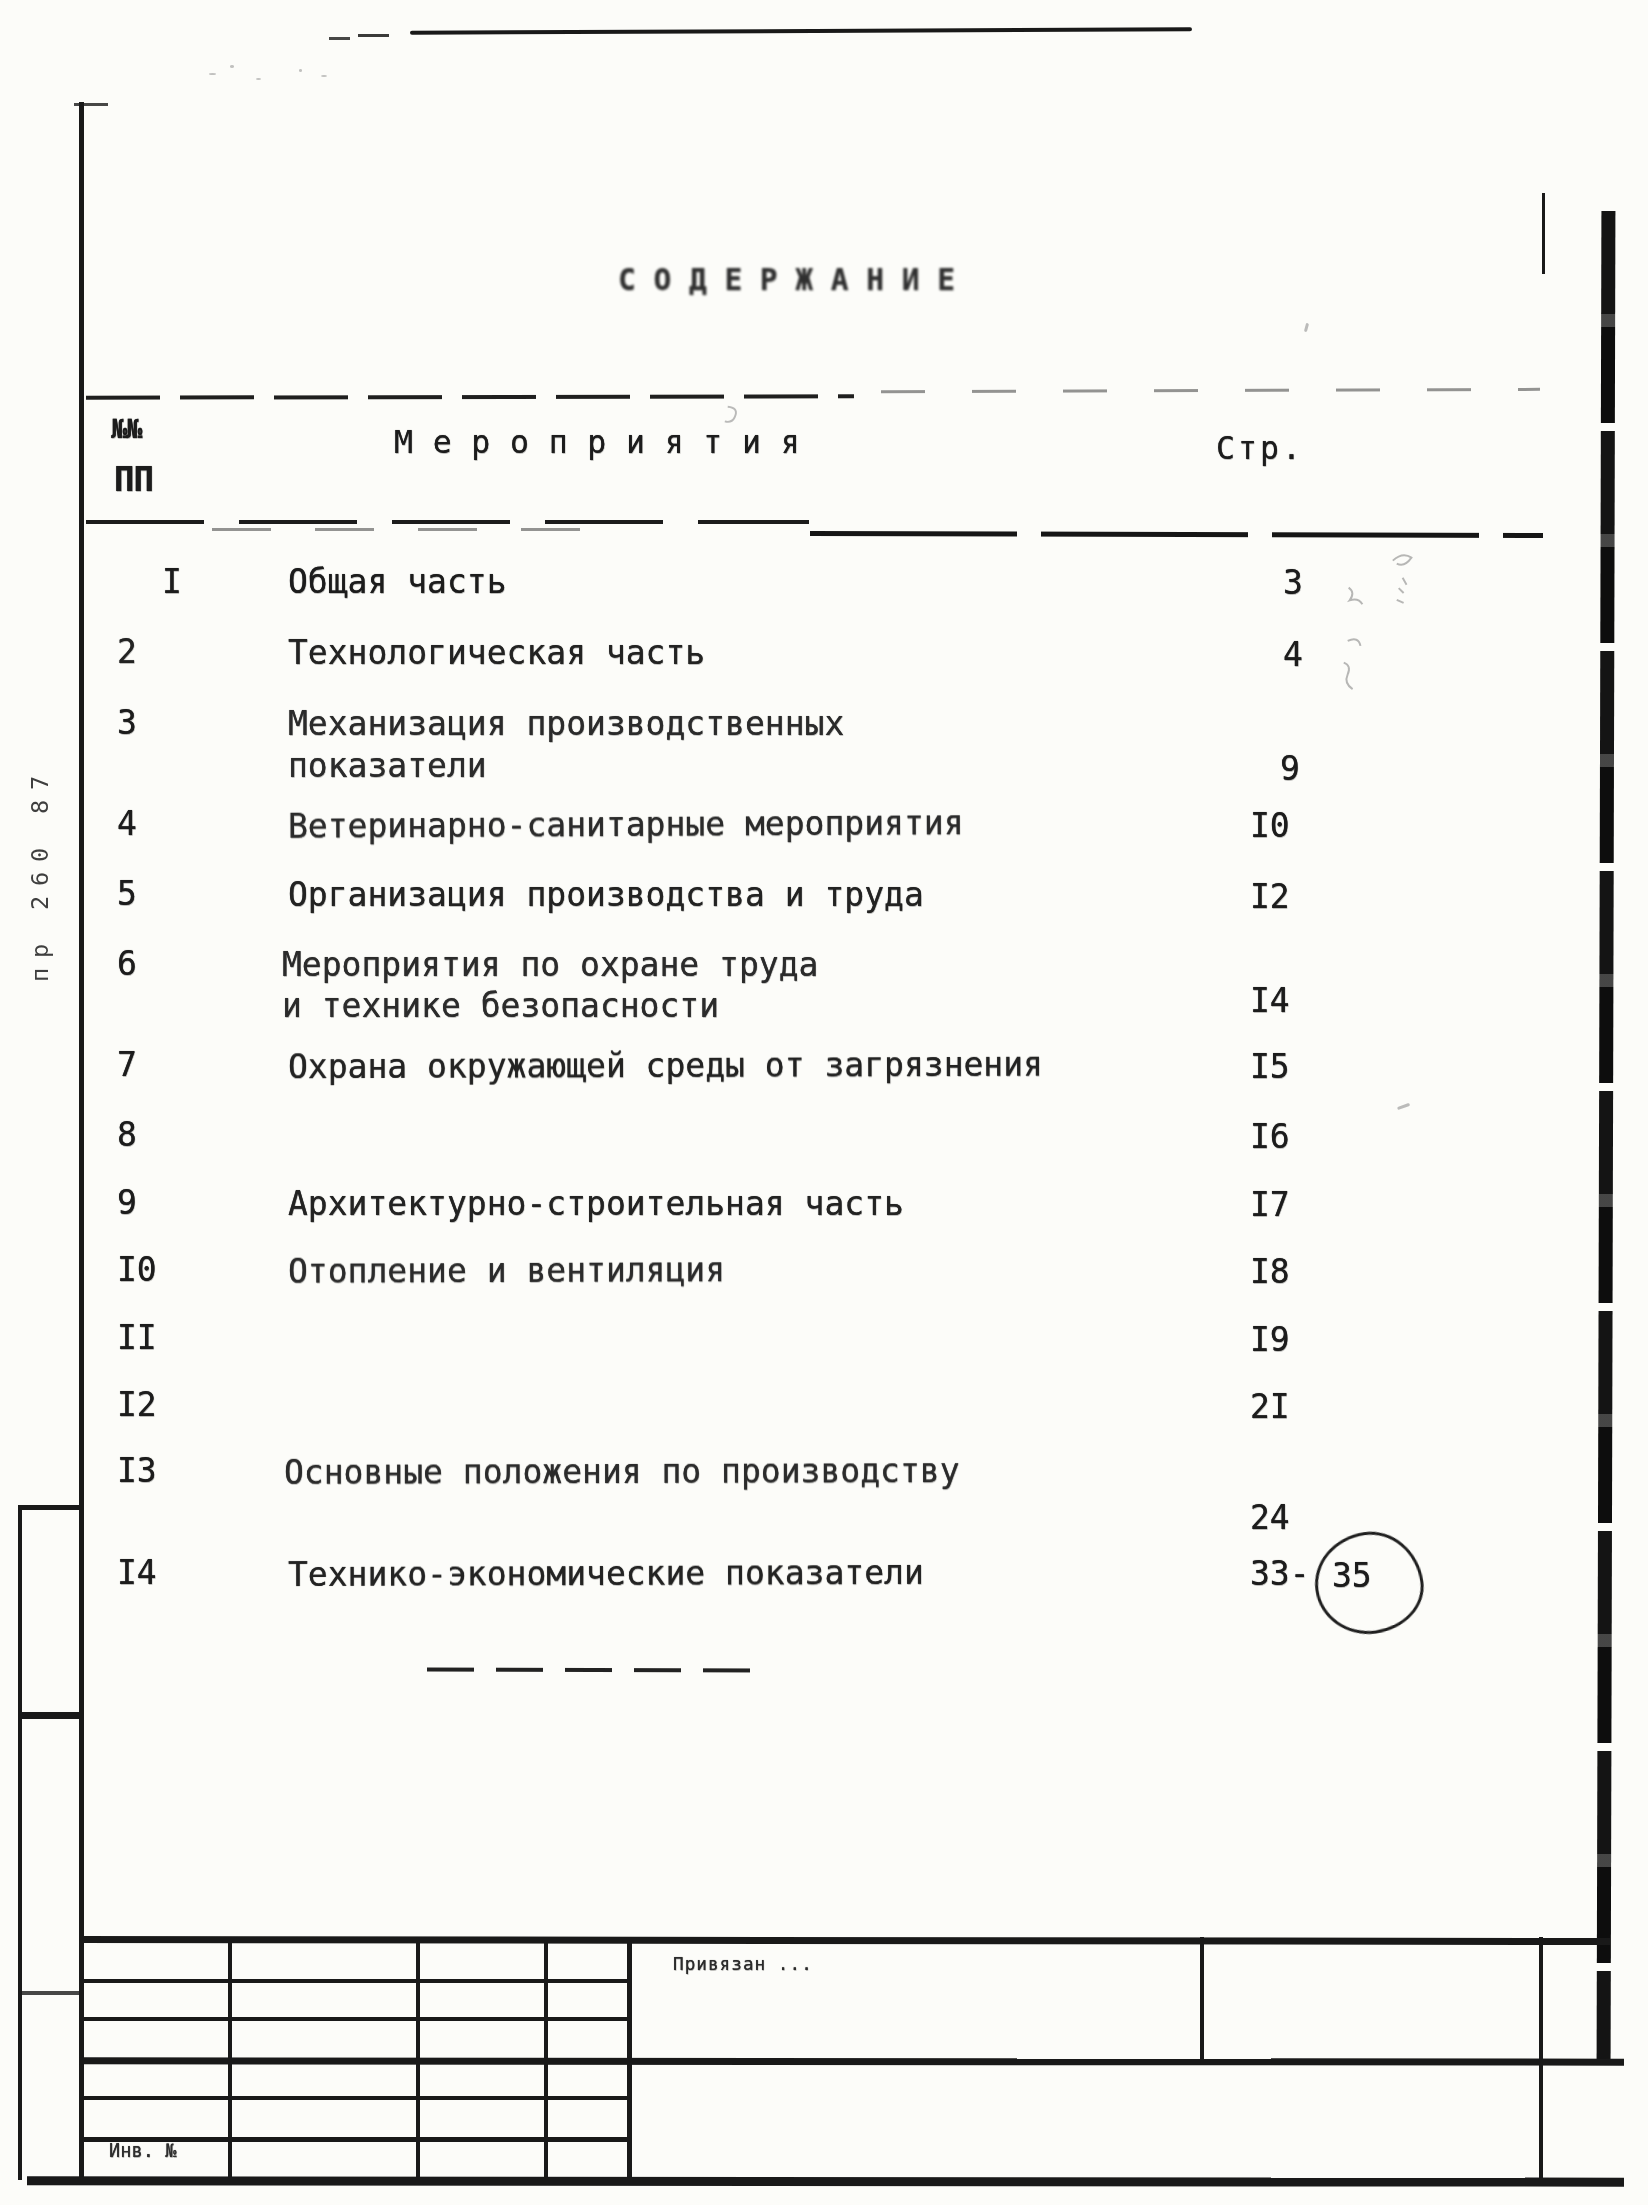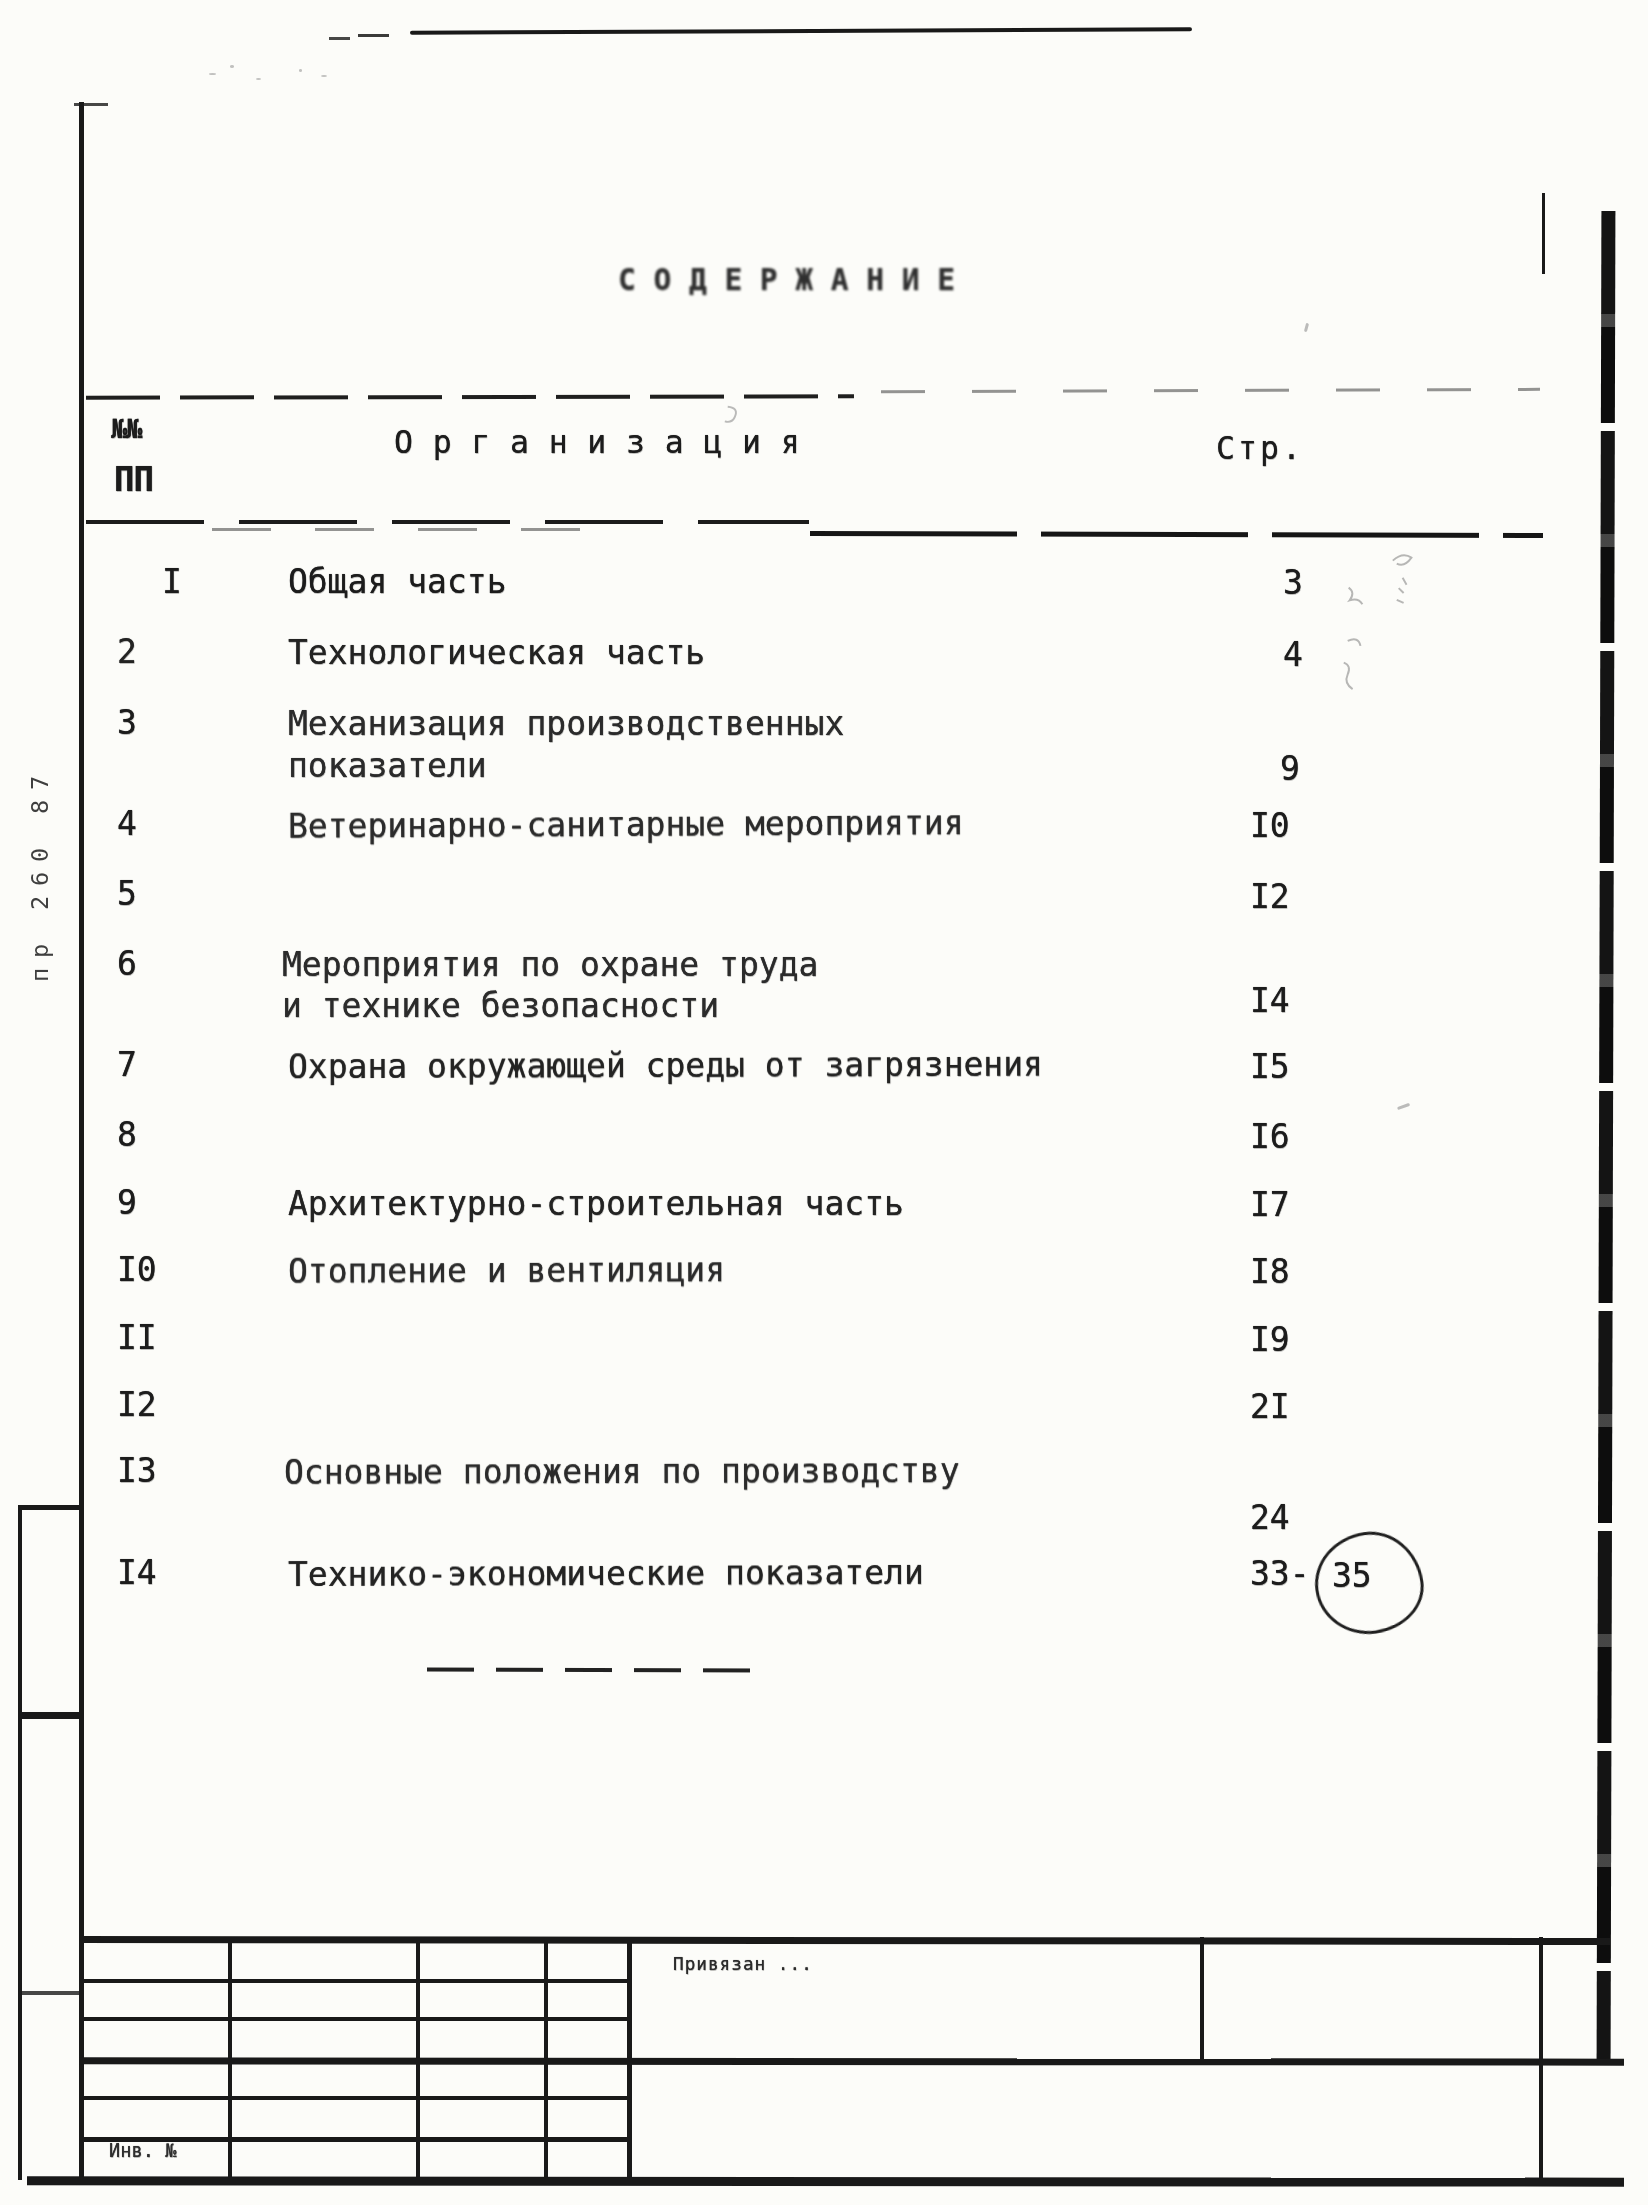--- a/index.html
+++ b/index.html
@@ -67,21 +67,21 @@
     <path d="M18 12 q24 2 14 22 q-6 12 -20 8" fill="none" stroke="#8d8d8d" stroke-width="4" opacity=".6"></path>
   </svg>
 
   <div class="dash" style="left:86px;top:395px;width:768px;height:3.9px;transform:rotate(-.1deg);
        background:repeating-linear-gradient(90deg,#1f1f1f 0 74px,rgba(0,0,0,0) 74px 94px);"></div>
   <div class="dash" style="left:881px;top:389px;width:659px;height:3px;opacity:.5;transform:rotate(-.2deg);
        background:repeating-linear-gradient(90deg,#2a2a2a 0 44px,rgba(0,0,0,0) 44px 91px);"></div>
 
   <span class="tw hdr" style="left:111px;top:416px;font-size:26.6px;letter-spacing:-1px">№№</span>
   <span class="tw hdr" style="left:114px;top:462px;font-size:34px;letter-spacing:-1px">ПП</span>
-  <span class="tw" style="left:394px;top:427px;font-size:31.5px;letter-spacing:19.7px">Организация</span>
+  <span class="tw" style="left:394px;top:427px;font-size:31.5px;letter-spacing:19.7px">Мероприятия</span>
   <span class="tw" style="left:1216px;top:433px;font-size:31.5px;letter-spacing:3px">Стр.</span>
 
   <div class="dash" style="left:86px;top:520px;width:723px;height:4.4px;
        background:repeating-linear-gradient(90deg,#1c1c1c 0 118px,rgba(0,0,0,0) 118px 153px);"></div>
   <div class="dash" style="left:212px;top:528px;width:394px;height:3px;opacity:.5;
        background:repeating-linear-gradient(90deg,#2a2a2a 0 59px,rgba(0,0,0,0) 59px 103px);"></div>
   <div class="dash" style="left:810px;top:532px;width:733px;height:4.9px;transform:rotate(.15deg);
        background:repeating-linear-gradient(90deg,#161616 0 207px,rgba(0,0,0,0) 207px 231px);"></div>
 
   <span class="tw" style="left:162px;top:565px">I</span>
@@ -95,20 +95,21 @@
   <span class="tw" style="left:117px;top:706px">3</span>
   <span class="tw ink-b" style="left:288px;top:707px">Механизация производственных</span>
   <span class="tw ink-b" style="left:288px;top:749px">показатели</span>
   <span class="tw" style="left:1280px;top:752px">9</span>
 
   <span class="tw" style="left:117px;top:807px">4</span>
   <span class="tw ink-b" style="left:288px;top:808px;transform:rotate(-.3deg)">Ветеринарно-санитарные мероприятия</span>
   <span class="tw" style="left:1250px;top:809px">I0</span>
 
   <span class="tw" style="left:117px;top:877px">5</span>
+  <span class="tw ink-c" style="left:288px;top:878px">Организация производства и труда</span>
   <span class="tw" style="left:1250px;top:880px">I2</span>
 
   <span class="tw" style="left:117px;top:947px">6</span>
   <span class="tw ink-b" style="left:282px;top:948px">Мероприятия по охране труда</span>
   <span class="tw ink-b" style="left:282px;top:989px">и технике безопасности</span>
   <span class="tw" style="left:1250px;top:984px">I4</span>
 
   <span class="tw" style="left:117px;top:1048px">7</span>
   <span class="tw ink-c" style="left:288px;top:1049px;transform:rotate(-.2deg)">Охрана окружающей среды от загрязнения</span>
   <span class="tw" style="left:1250px;top:1050px">I5</span>

